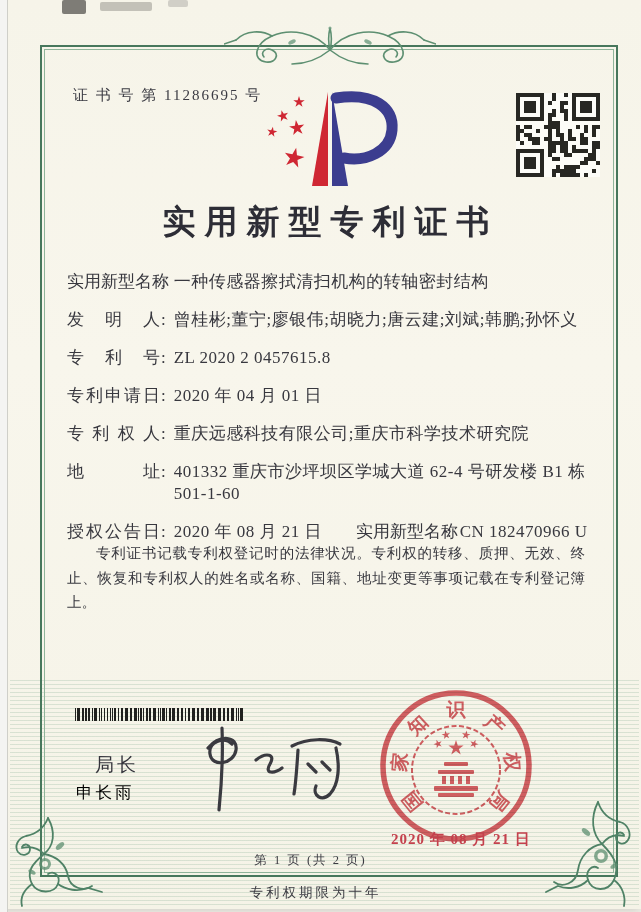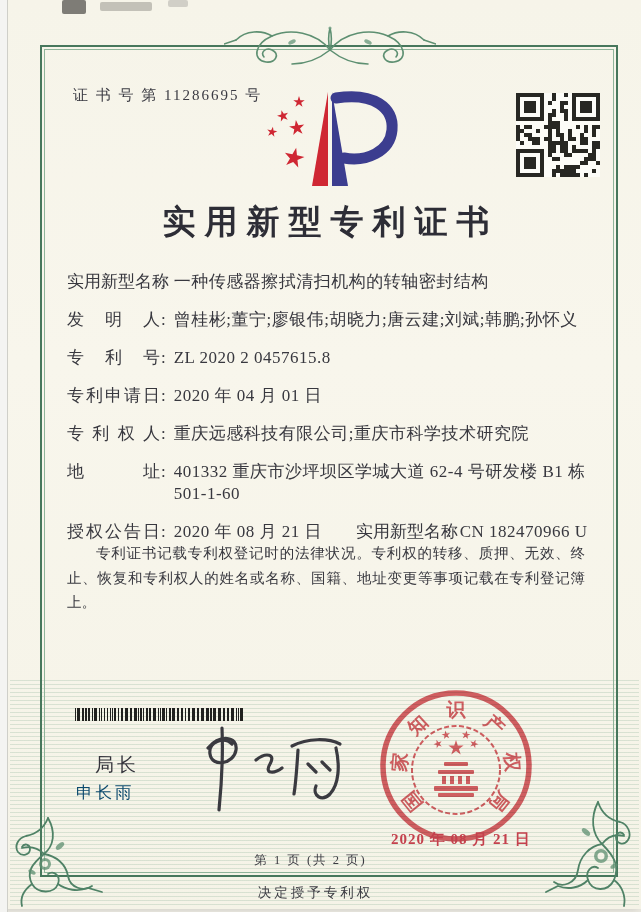--- a/index.html
+++ b/index.html
@@ -45,21 +45,21 @@
   .fvalue{letter-spacing:.5px;}
   .fvalue.addr{display:inline-block;width:416px;white-space:normal;word-break:break-all;line-height:22px;vertical-align:top;}
   .flabel.l2{margin-left:34px;width:90px;}
   
   .paras{position:absolute;left:67px;right:56px;top:541px;font-size:14.5px;line-height:24.5px;text-align:justify;}
   .paras p{margin:0;text-indent:2em;}
   
   .barcode{position:absolute;left:75px;top:708px;width:172px;height:13px;display:flex;align-items:stretch;}
   .barcode div{background:#21211f;}
   .director-title{position:absolute;left:76px;top:752px;font-size:19px;letter-spacing:3px;color:#33333b;margin-left:19px;}
-  .director-name{position:absolute;left:76px;top:782px;font-size:16.5px;letter-spacing:3px;color:#0c4a6e;}
+  .director-name{position:absolute;left:76px;top:782px;font-size:16.5px;letter-spacing:3px;color:#000000;}
   .signature{position:absolute;left:186px;top:722px;}
   .seal{position:absolute;left:376px;top:686px;opacity:.92;mix-blend-mode:multiply;}
   .seal-date{position:absolute;left:391px;top:830px;font-size:15px;color:#c4414d;letter-spacing:1px;font-weight:600;}
   .footer-page{position:absolute;left:0;right:20px;top:852px;text-align:center;font-size:12.5px;letter-spacing:2px;color:#3b3b42;}
   .back-note{position:absolute;left:0;right:10px;top:884px;text-align:center;font-size:13.5px;letter-spacing:3px;color:#3b3b42;}
 </style>
 </head>
 <body>
 
 <div class="paper"></div>
@@ -403,13 +403,13 @@
       <rect x="90" y="90" width="4" height="8"></rect>
       <rect x="58" y="100" width="44" height="5" rx="1"></rect>
       <rect x="62" y="107" width="36" height="4" rx="1"></rect>
     </g>
   </g>
 </svg>
 
 <div class="seal-date">2020 年 08 月 21 日</div>
 
 <div class="footer-page">第 1 页 (共 2 页)</div>
-<div class="back-note">决定授予专利权</div>
+<div class="back-note">专利权期限为十年</div>
 
 </body></html>

